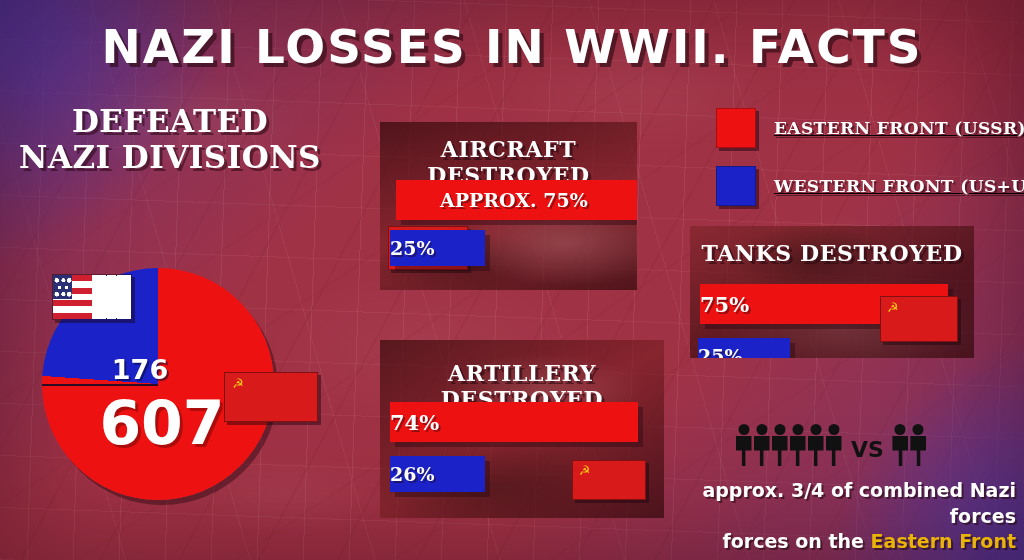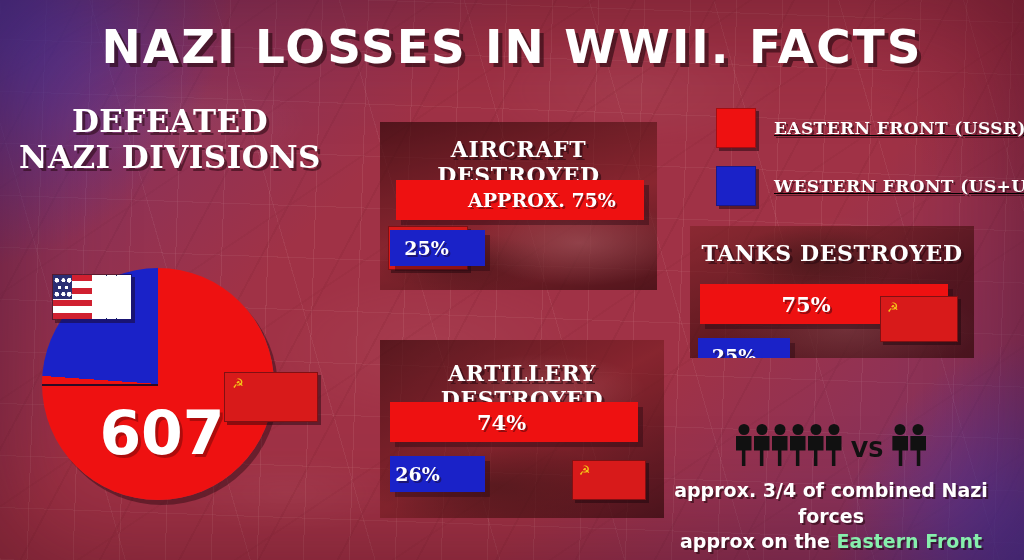--- a/index.html
+++ b/index.html
@@ -65,21 +65,21 @@
   }
   #pie-sep2{
     position:absolute;left:0;top:50%;width:116px;height:2px;background:rgba(10,10,40,.85);
   }
   #pie-label-blue{
     position:absolute;left:58px;top:86px;width:80px;text-align:center;
     font-family:"DejaVu Sans", sans-serif;font-weight:bold;font-size:27px;color:#fff;
     text-shadow:2px 2px 0 rgba(10,10,50,.55);
   }
   #pie-label-red{
-    position:absolute;left:30px;top:130px;width:180px;text-align:center;
+    position:absolute;left:30px;top:120px;width:180px;text-align:center;
     font-family:"DejaVu Sans", sans-serif;font-weight:bold;font-size:60px;color:#fff;
     text-shadow:3px 3px 0 rgba(120,10,10,.55);
   }
   #pie-flag-usuk{position:absolute;left:10px;top:6px;width:78px;height:44px;}
   #pie-flag-ussr{position:absolute;left:182px;top:104px;width:92px;height:48px;}
 
   
   #legend{position:absolute;left:716px;top:108px;width:300px;}
   .legend-row{display:flex;align-items:center;margin-bottom:18px;text-decoration:underline;}
   .legend-sw{width:38px;height:38px;flex:0 0 38px;box-shadow:3px 3px 0 rgba(40,8,16,.55);border:1px solid rgba(30,6,14,.35);}
@@ -90,21 +90,21 @@
 
   
   .panel{position:absolute;overflow:hidden;}
   .panel-photo{position:absolute;inset:0;}
   .panel-tint{position:absolute;inset:0;background:rgba(168,50,68,.56);mix-blend-mode:multiply;}
   .panel-head{
     position:relative;text-align:center;
     font-family:"DejaVu Serif", serif;font-weight:bold;color:#fff;
     font-size:22px;letter-spacing:.6px;text-shadow:3px 3px 0 rgba(40,8,16,.60);
   }
-  .bar{position:absolute;display:flex;align-items:center;justify-content:center;
+  .bar{position:absolute;display:flex;align-items:center;justify-content:flex-start;
        box-shadow:5px 5px 0 rgba(40,8,16,.42);}
   .bar.red{background:#ee1111;}
   .bar.blue{background:#1a22c8;}
   .bar-label{
     font-family:"DejaVu Serif", serif;font-weight:bold;color:#fff;
     text-shadow:2px 2px 0 rgba(30,6,14,.45);white-space:nowrap;
   }
   .flag{position:absolute;box-shadow:3px 3px 0 rgba(25,5,12,.45);border:1px solid rgba(25,5,12,.45);}
 
   
@@ -170,25 +170,25 @@
   }
 
   
   #people{position:absolute;left:735px;top:420px;width:180px;height:46px;display:flex;align-items:flex-end;}
   .person{position:relative;width:17px;height:42px;margin-right:1px;flex:0 0 auto;}
   .person .head{position:absolute;left:50%;top:0;transform:translateX(-50%);width:11px;height:11px;border-radius:50%;background:#111;}
   .person .body{position:absolute;left:50%;top:12px;transform:translateX(-50%);width:16px;height:30px;background:#111;
                 clip-path:polygon(0 0,100% 0,100% 48%,62% 48%,62% 100%,40% 100%,40% 48%,0 48%);}
   #vs{font-family:"DejaVu Sans", sans-serif;font-weight:bold;font-size:22px;color:#111;margin:0 8px 4px 8px;}
   #caption{
-    position:absolute;left:646px;top:478px;width:370px;text-align:center;
+    position:absolute;left:646px;top:478px;width:370px;text-align:right;
     font-family:"DejaVu Sans", sans-serif;font-weight:bold;font-size:19px;line-height:1.35;
     color:#fff;text-shadow:2px 2px 0 rgba(40,8,16,.60);
   }
-  #caption .hi{color:#86efac;text-shadow:2px 2px 0 rgba(30,6,14,.55);}
+  #caption .hi{color:#eab308;text-shadow:2px 2px 0 rgba(30,6,14,.55);}
 </style>
 </head>
 <body>
 
 <div id="stage">
 
   <div class="bg-base"></div>
   <div class="bg-map"></div>
   <div class="bg-map2"></div>
   <div class="bg-grad"></div>
@@ -198,20 +198,21 @@
 
   <div id="left-heading">
     <div>DEFEATED</div>
     <div>NAZI DIVISIONS</div>
   </div>
 
   <div id="pie-wrap">
     <div id="pie"></div>
     <div id="pie-sep2"></div>
 
+    <div id="pie-label-blue">176</div>
     <div id="pie-label-red">607</div>
 
     <div id="pie-flag-usuk" class="flag flag-usuk">
       <div class="flag-us">
           <div class="canton"></div>
         </div>
       <div class="flag-uk"></div>
     </div>
 
     <div id="pie-flag-ussr" class="flag flag-ussr">
@@ -223,21 +224,21 @@
     <div class="legend-row">
       <div class="legend-sw" style="background:#EE1111;"></div>
       <div class="legend-tx">EASTERN FRONT (USSR)</div>
     </div>
     <div class="legend-row">
       <div class="legend-sw" style="background:#1A22C8;"></div>
       <div class="legend-tx">WESTERN FRONT (US+UK)</div>
     </div>
   </div>
 
-  <div class="panel" style="left:380px;top:122px;width:277px;height:168px;">
+  <div class="panel" style="left:380px;top:122px;width:257px;height:168px;">
     <div class="panel-photo ph-plane"></div>
     <div class="panel-tint"></div>
     <div class="panel-head" style="margin-top:14px;">AIRCRAFT DESTROYED</div>
 
     <div class="bar red" style="left:16px;top:58px;width:248px;height:40px;">
       <span class="bar-label" style="font-size:19px;margin-left:44px;">APPROX. 75%</span>
     </div>
     <div class="flag flag-ussr" style="left:8px;top:38px;width:78px;height:42px;">
       <div class="hs">☭</div>
     </div>
@@ -316,17 +317,17 @@
       </div>
     <div class="person">
         <div class="head"></div>
         <div class="body"></div>
       </div>
   </div>
 
   <div id="caption">
     <div>approx. 3/4 of combined Nazi forces</div>
     <div>
-      <span>approx on the </span><span class="hi">Eastern Front</span>
+      <span>forces on the </span><span class="hi">Eastern Front</span>
     </div>
   </div>
 
 </div>
 
 </body></html>

